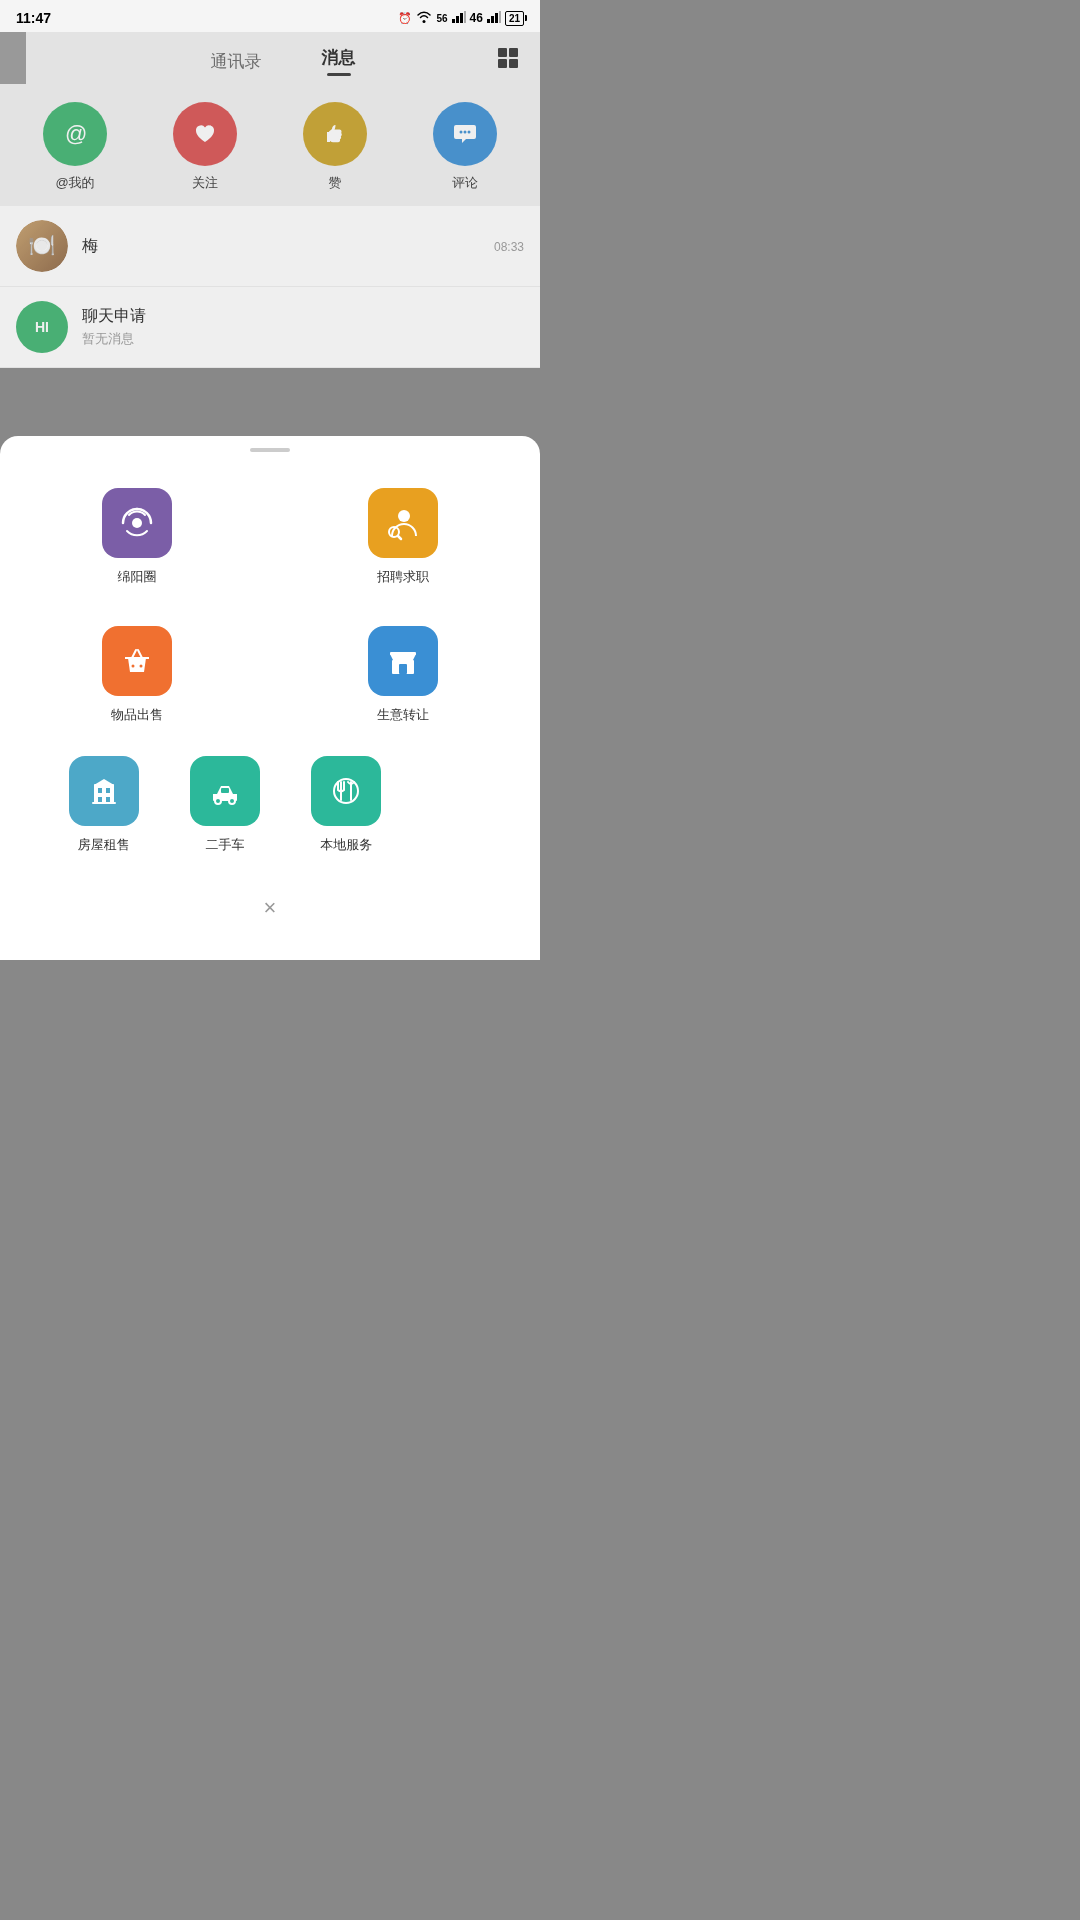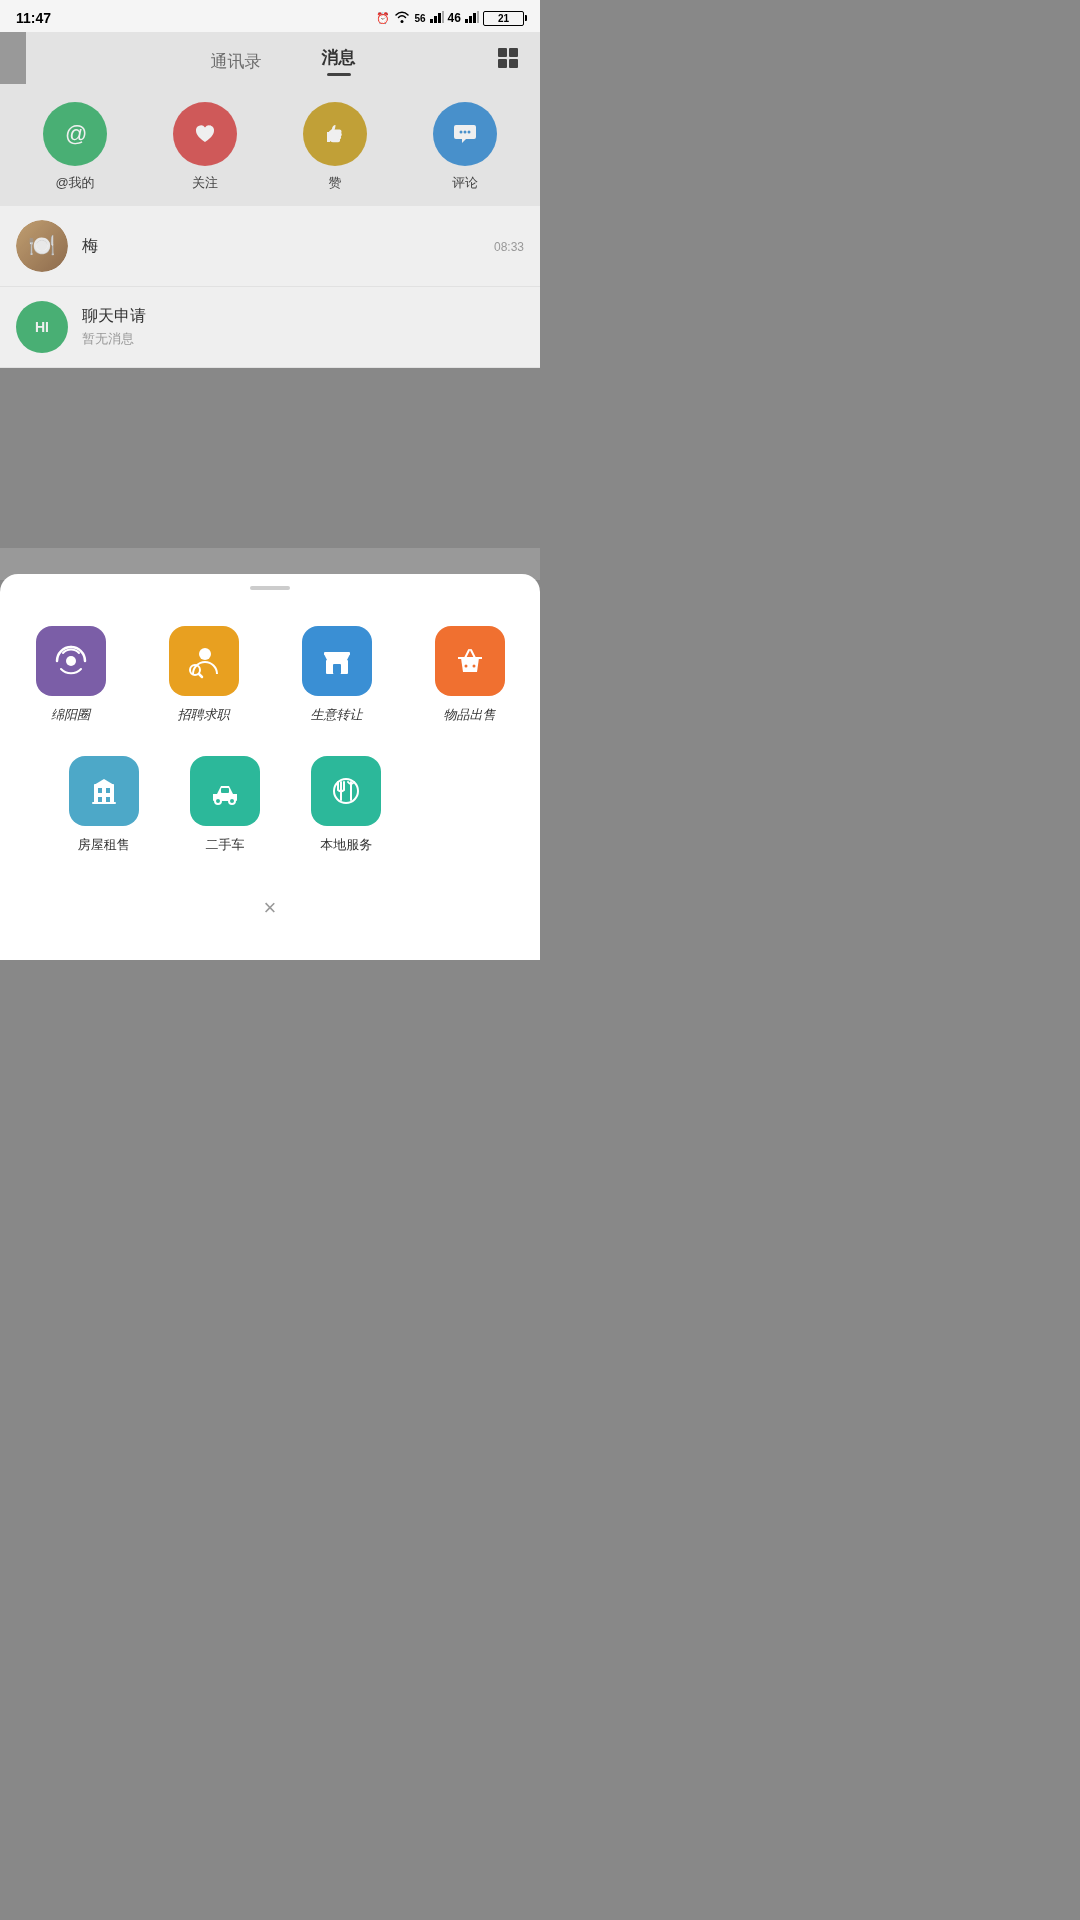--- a/index.html
+++ b/index.html
@@ -184,24 +184,23 @@
       padding: 12px 0 8px;
     }
     .sheet-handle-bar {
       width: 40px;
       height: 4px;
       background: #ccc;
       border-radius: 2px;
     }
     .sheet-grid {
       display: grid;
-      grid-template-columns: repeat(4, 1fr);
+      grid-template-columns: repeat(2, 1fr);
       gap: 16px;
       padding: 16px 12px 8px;
-      font-style: italic;
     }
     .sheet-item {
       display: flex;
       flex-direction: column;
       align-items: center;
       gap: 10px;
       padding: 12px 4px;
       cursor: pointer;
     }
     .sheet-icon {
@@ -280,21 +279,21 @@
     </span>
     <span style="font-size:12px;font-weight:700;">46</span>
     <span>
       <svg width="14" height="12" viewBox="0 0 14 12" fill="#000">
         <rect x="0" y="8" width="3" height="4"></rect>
         <rect x="4" y="5" width="3" height="7"></rect>
         <rect x="8" y="2" width="3" height="10"></rect>
         <rect x="12" y="0" width="2" height="12" opacity="0.3"></rect>
       </svg>
     </span>
-    <span style="border:1.5px solid #000;border-radius:2px;padding:1px 14px;font-size:10px;font-weight:600;position:relative;">
+    <span style="border:1.5px solid #000;border-radius:2px;padding:1px 3px;font-size:10px;font-weight:600;position:relative;">
       21
       <span style="position:absolute;right:-4px;top:50%;transform:translateY(-50%);width:2px;height:6px;background:#000;border-radius:0 1px 1px 0;"></span>
     </span>
   </div>
 </div>
 
 <div class="app-background">
 
   <div class="top-nav">
     <span class="nav-item">通讯录</span>
@@ -401,43 +400,43 @@
           <circle cx="20" cy="12" r="6"></circle>
           <path d="M8 32c0-6.6 5.4-12 12-12s12 5.4 12 12" stroke="white" stroke-width="2" fill="none"></path>
           <circle cx="10" cy="28" r="5" stroke="white" stroke-width="2" fill="none"></circle>
           <line x1="14" y1="32" x2="17" y2="35" stroke="white" stroke-width="2.5" stroke-linecap="round"></line>
         </svg>
       </div>
       <span class="sheet-label">招聘求职</span>
     </div>
 
     <div class="sheet-item">
-      <div class="sheet-icon blue-mid">
-        <svg width="38" height="38" viewBox="0 0 38 38" fill="white">
-          <rect x="8" y="18" width="22" height="14" rx="1"></rect>
-          <path d="M6 12h26l-3 6H9z"></path>
-          <rect x="15" y="22" width="8" height="10" rx="1" fill="#3a8fd4"></rect>
-          <rect x="6" y="10" width="26" height="3" rx="1"></rect>
-        </svg>
-      </div>
-      <span class="sheet-label">生意转让</span>
-    </div>
-
-    <div class="sheet-item">
       <div class="sheet-icon orange">
         <svg width="38" height="38" viewBox="0 0 38 38" fill="white">
           <path d="M10 16h18l-2 14H12z"></path>
           <path d="M7 16h24" stroke="white" stroke-width="2"></path>
           <path d="M14 16l4-8" stroke="white" stroke-width="2" stroke-linecap="round"></path>
           <path d="M24 16l-4-8" stroke="white" stroke-width="2" stroke-linecap="round"></path>
           <circle cx="15" cy="24" r="1.5" fill="#f07030"></circle>
           <circle cx="23" cy="24" r="1.5" fill="#f07030"></circle>
         </svg>
       </div>
       <span class="sheet-label">物品出售</span>
+    </div>
+
+    <div class="sheet-item">
+      <div class="sheet-icon blue-mid">
+        <svg width="38" height="38" viewBox="0 0 38 38" fill="white">
+          <rect x="8" y="18" width="22" height="14" rx="1"></rect>
+          <path d="M6 12h26l-3 6H9z"></path>
+          <rect x="15" y="22" width="8" height="10" rx="1" fill="#3a8fd4"></rect>
+          <rect x="6" y="10" width="26" height="3" rx="1"></rect>
+        </svg>
+      </div>
+      <span class="sheet-label">生意转让</span>
     </div>
   </div>
 
   <div class="sheet-grid-row2">
 
     <div class="sheet-item">
       <div class="sheet-icon cyan-dark">
         <svg width="38" height="38" viewBox="0 0 38 38" fill="white">
           <rect x="9" y="12" width="20" height="20" rx="1"></rect>
           <rect x="13" y="16" width="4" height="5" fill="#4da8c8"></rect>

